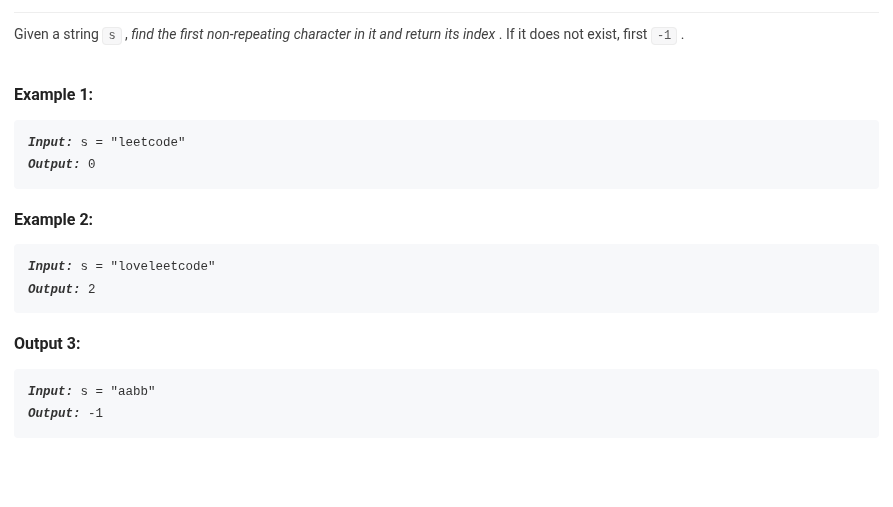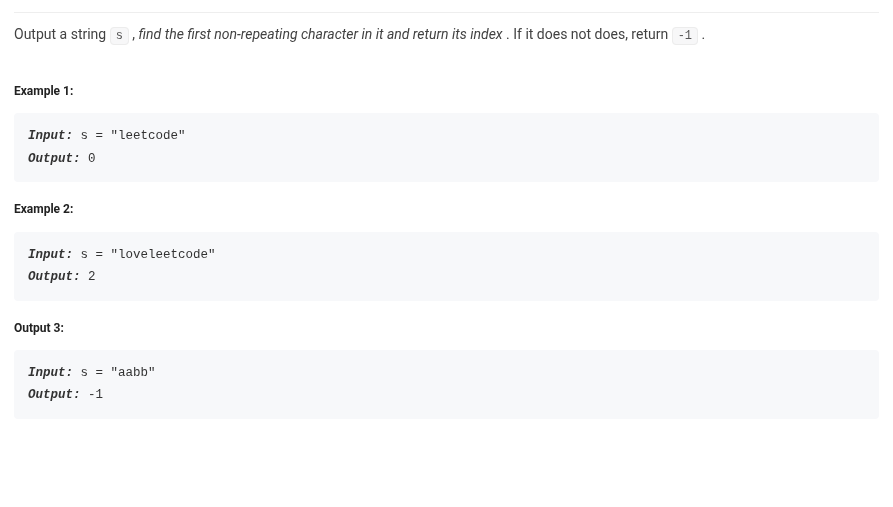--- a/index.html
+++ b/index.html
@@ -29,21 +29,21 @@
     code.inline {
       font-family: "SFMono-Regular", Consolas, "Liberation Mono", Menlo, monospace;
       background: #f7f7f8;
       border: 1px solid #ececec;
       border-radius: 4px;
       padding: 1px 5px;
       font-size: 12px;
       color: #555;
     }
     .example-heading {
-      font-size: 12px;
+      font-size: 16px;
       font-weight: 700;
       color: #222;
       margin-bottom: 12px;
       margin-top: 18px;
     }
     pre.example-block {
       background: #f7f8fa;
       border-radius: 4px;
       padding: 12px 14px;
       font-family: "SFMono-Regular", Consolas, "Liberation Mono", Menlo, monospace;
@@ -55,25 +55,25 @@
     }
     pre.example-block .label {
       font-weight: 700;
       font-style: italic;
     }
   </style>
 </head>
 <body>
 
 <p class="problem-statement">
-  <span>Output a string </span>
+  <span>Given a string </span>
   <code class="inline">s</code>
   <span>, </span>
   <em>find the first non-repeating character in it and return its index</em>
-  <span>. If it does not does, return </span>
+  <span>. If it does not exist, first </span>
   <code class="inline">-1</code>
   <span>.</span>
 </p>
 
 <h3 class="example-heading">Example 1:</h3>
 <pre class="example-block"><span class="label">Input:</span><span> s = "leetcode"</span>
 <span class="label">Output:</span><span> 0</span></pre>
 
 <h3 class="example-heading">Example 2:</h3>
 <pre class="example-block"><span class="label">Input:</span><span> s = "loveleetcode"</span>

